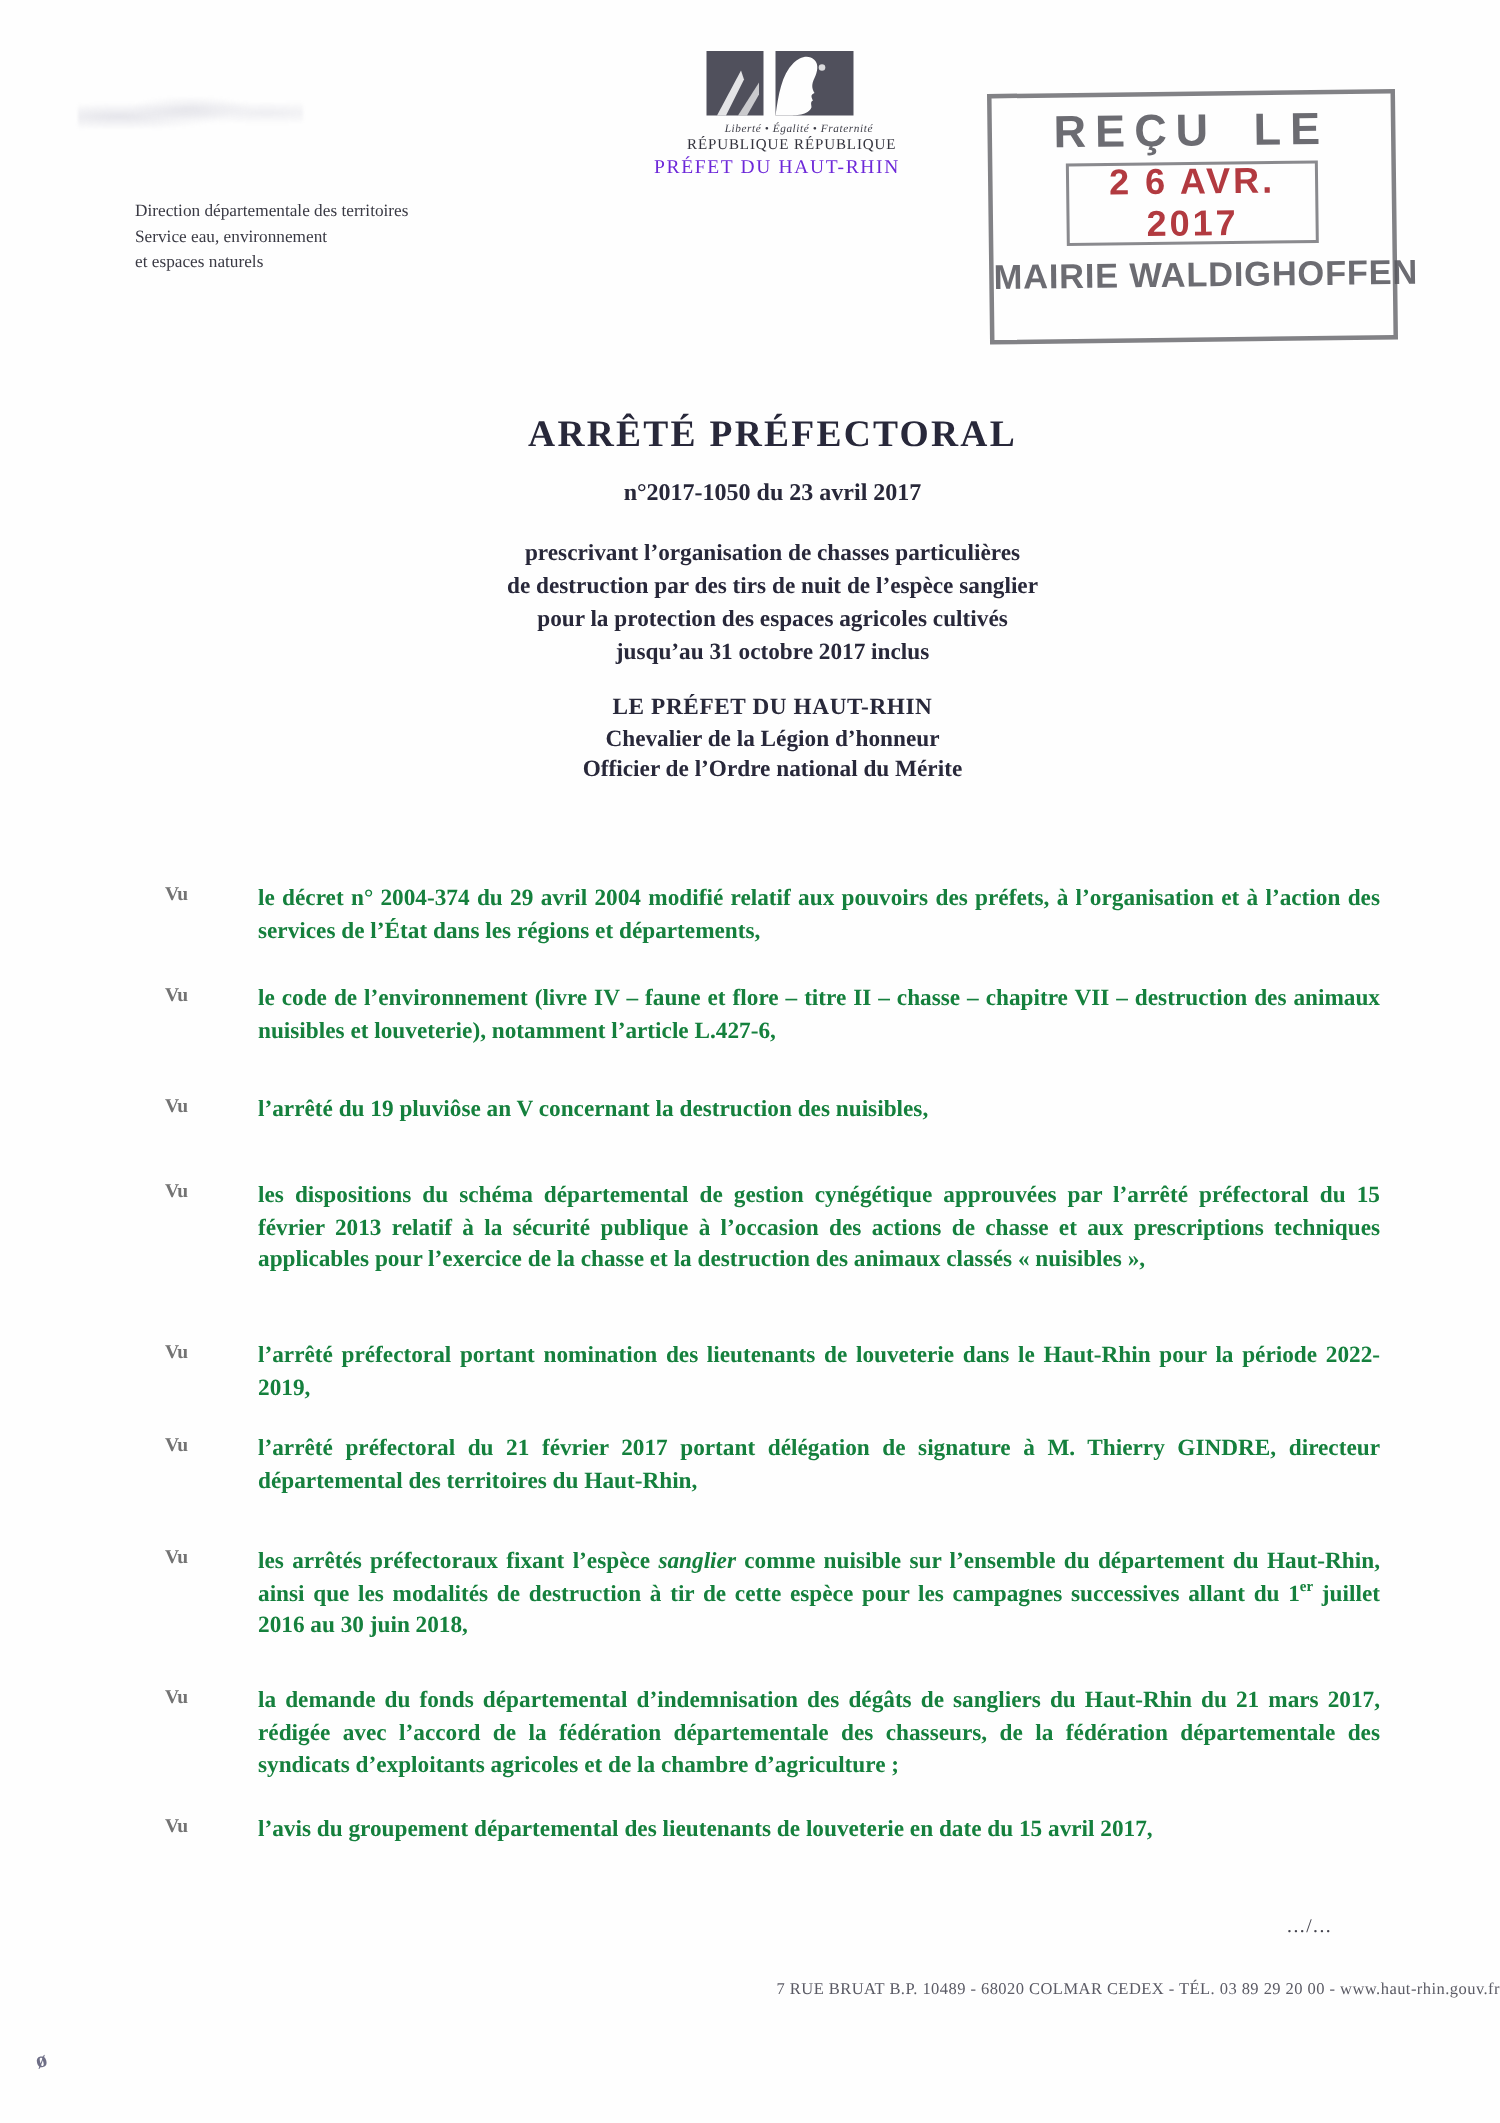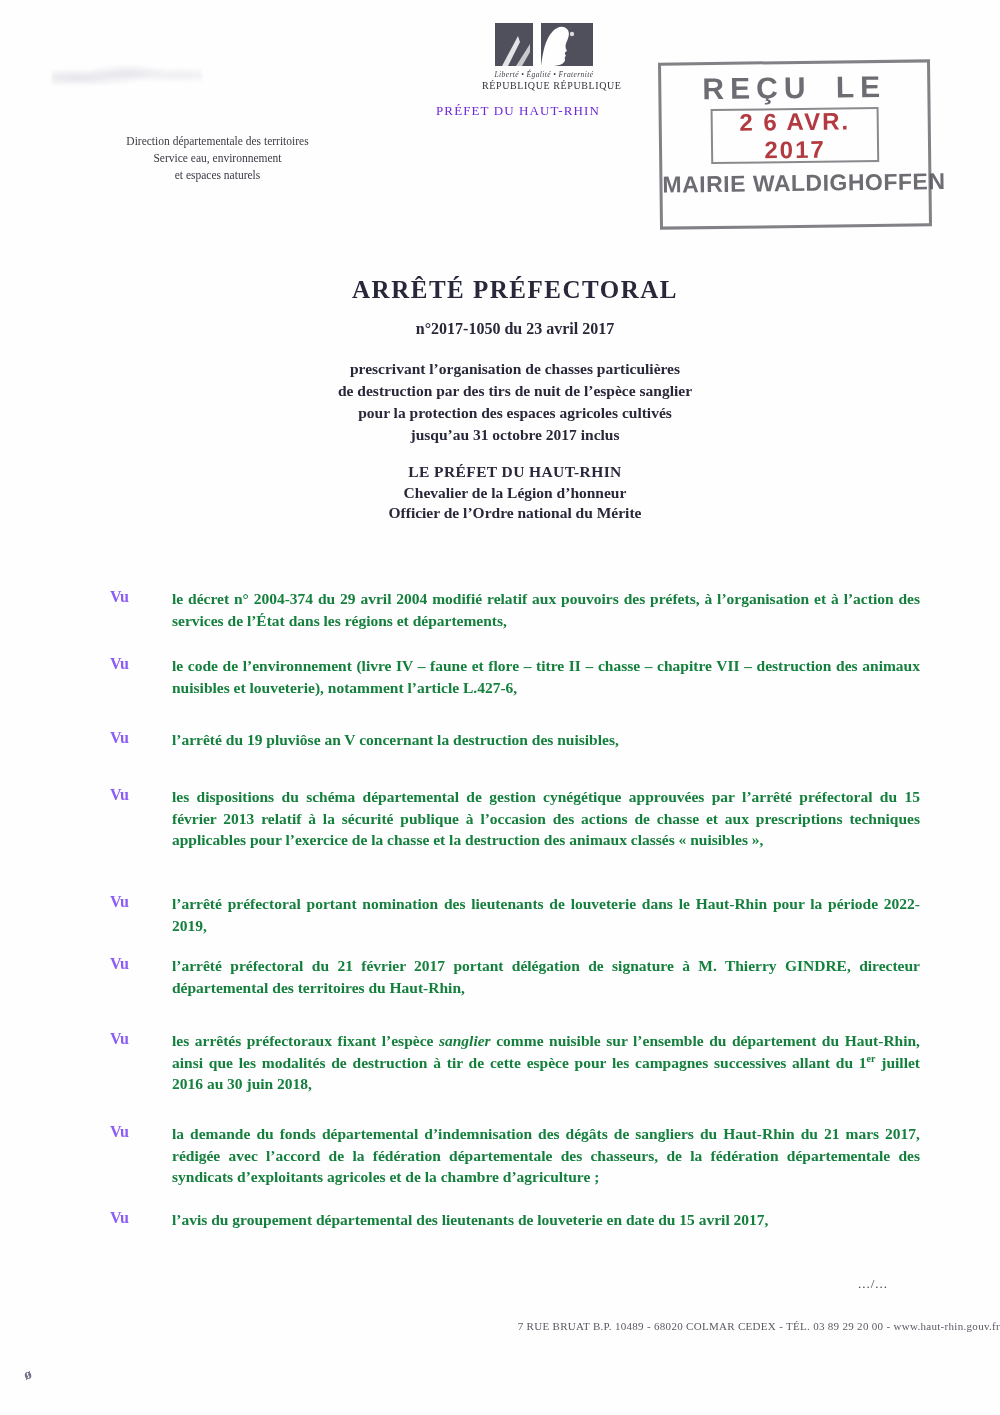--- a/index.html
+++ b/index.html
@@ -7,27 +7,27 @@
   body {
     position:relative;
     background:#fefefe;
     font-family:"Liberation Serif", serif;
     color:#26262e;
     overflow:hidden;
   }
   .page { position:absolute; inset:0; }
 
   
-  .gov-logo { position:absolute; left:458px; top:22px; width:124px; text-align:center;margin-left:24px; }
+  .gov-logo { position:absolute; left:458px; top:33px; width:124px; text-align:right; }
   .gov-logo svg { display:block; margin:0 auto; }
   .logo-motto { font-size:7.5px; font-style:italic; color:#3c3c46; margin-top:2px; letter-spacing:0.4px; white-space:nowrap; }
   .logo-republic { font-size:10px; color:#33333d; letter-spacing:0.6px; margin-top:1px; white-space:nowrap; }
   .prefet-line { position:absolute; left:378px; top:103px; width:280px; text-align:center;
     font-size:13px; letter-spacing:1.1px; color:#6d28d9; }
-  .direction-block { position:absolute; left:90px; top:133px; width:255px; text-align:center;
+  .direction-block { position:absolute; left:90px; top:133px; width:255px; 
     font-size:11.5px; line-height:17px; color:#3a3a44; }
 
   .pencil-smudge { position:absolute; left:52px; top:62px; width:150px; height:24px;
     background:
       radial-gradient(ellipse at 18% 65%, rgba(140,140,165,0.22), transparent 42%),
       radial-gradient(ellipse at 50% 40%, rgba(140,140,165,0.16), transparent 38%),
       radial-gradient(ellipse at 84% 55%, rgba(140,140,165,0.14), transparent 42%);
     filter:blur(1px); }
 
   
@@ -45,21 +45,21 @@
   
   .centered { position:absolute; left:15px; width:1000px; text-align:center; color:#28283a; }
   .doc-title { top:276px; font-size:25px; font-weight:bold; letter-spacing:1.5px; }
   .doc-number { top:320px; font-size:16px; font-weight:bold; }
   .doc-subtitle { top:358px; font-size:15.5px; font-weight:bold; line-height:22px; }
   .doc-authority { top:462px; font-size:15.5px; font-weight:bold; line-height:20.5px; }
   .doc-authority .auth-first { letter-spacing:0.4px; }
 
   
   .vu-item { position:absolute; left:110px; width:810px; display:flex; }
-  .vu-label { width:62px; flex:0 0 62px; font-weight:bold; font-size:16px; color:#8b5cf6; }
+  .vu-label { width:62px; flex:0 0 62px; font-weight:bold; font-size:13px; color:#737373; }
   .vu-text { width:748px; font-size:15.5px; line-height:21.5px; text-align:justify; color:#15803d;font-weight:bold; }
   .vu-text i { font-style:italic; }
   .vu-text sup { font-size:10px; vertical-align:super; line-height:0; }
 
   
   .continuation { position:absolute; left:858px; top:1276px; font-size:13px; color:#44444e; letter-spacing:1px; }
   .footer-line { position:absolute; left:0; top:1320px; width:1000px; text-align:right;
     font-size:11px; letter-spacing:0.3px; color:#5a5a64; }
   .corner-mark { position:absolute; left:24px; top:1366px; font-size:15px; font-weight:bold;
     color:#565672; transform:rotate(-14deg); opacity:0.85; }

